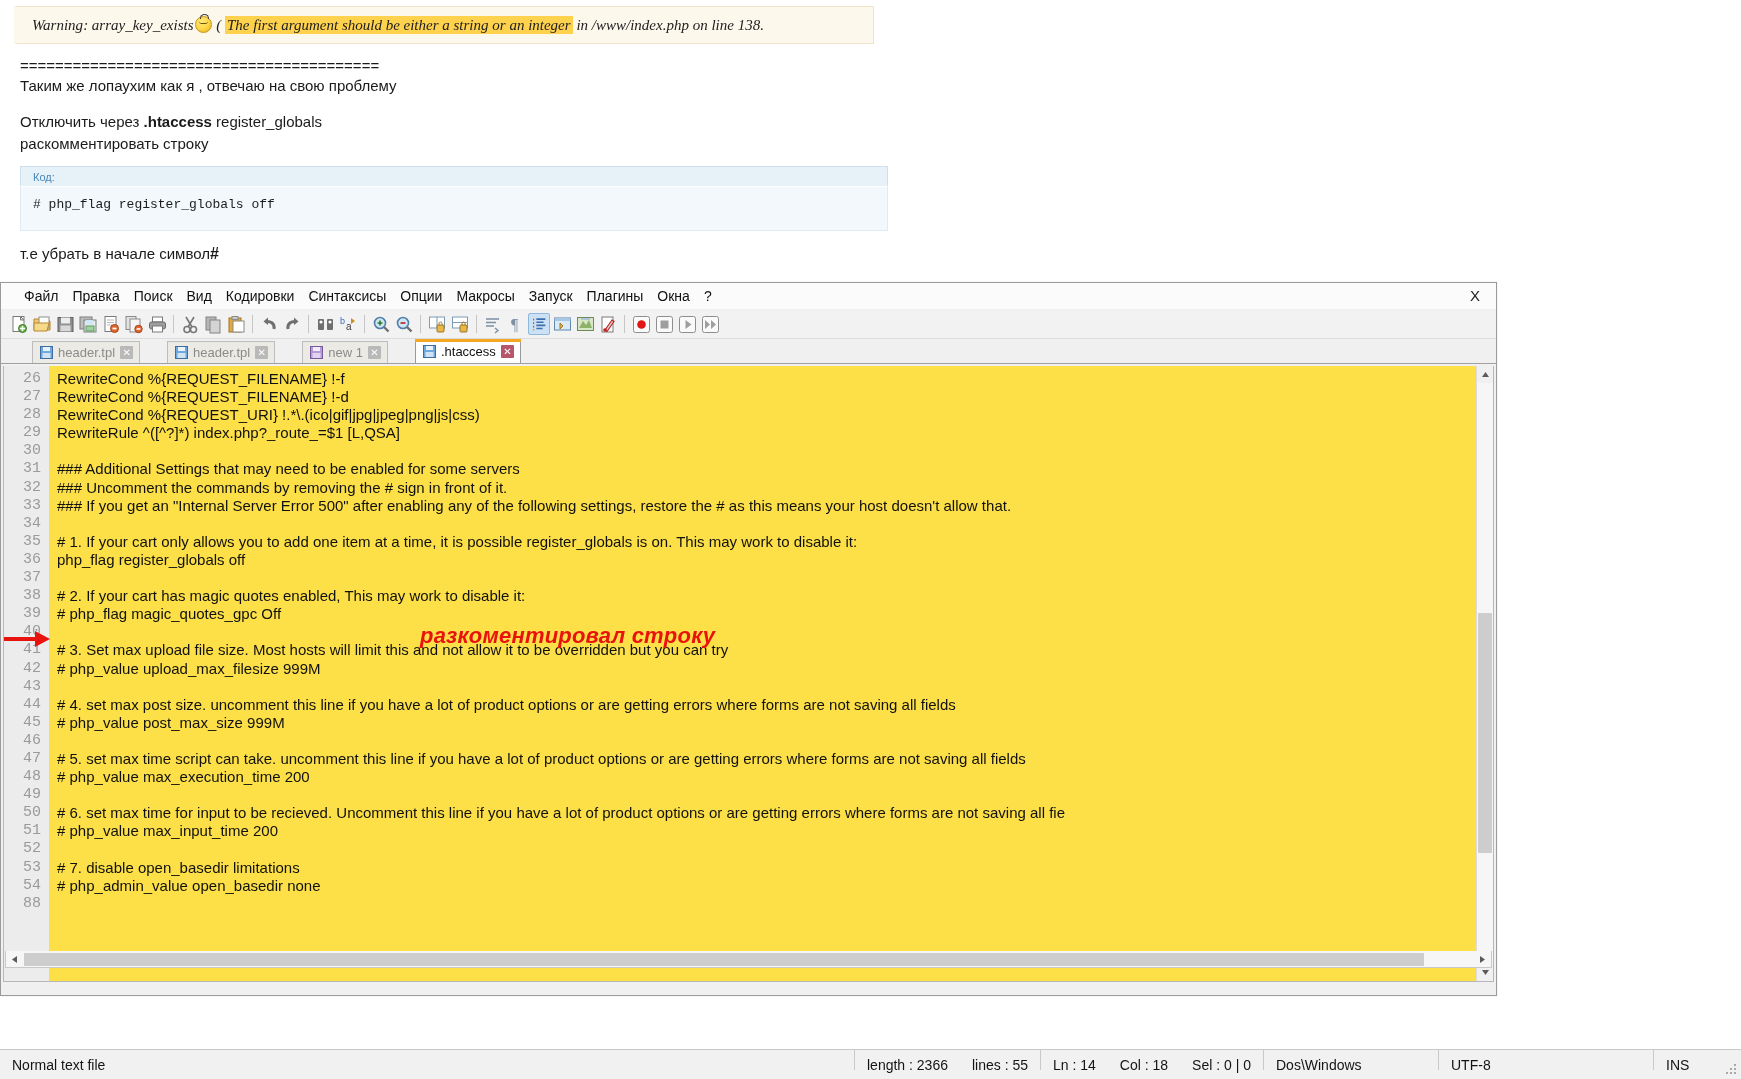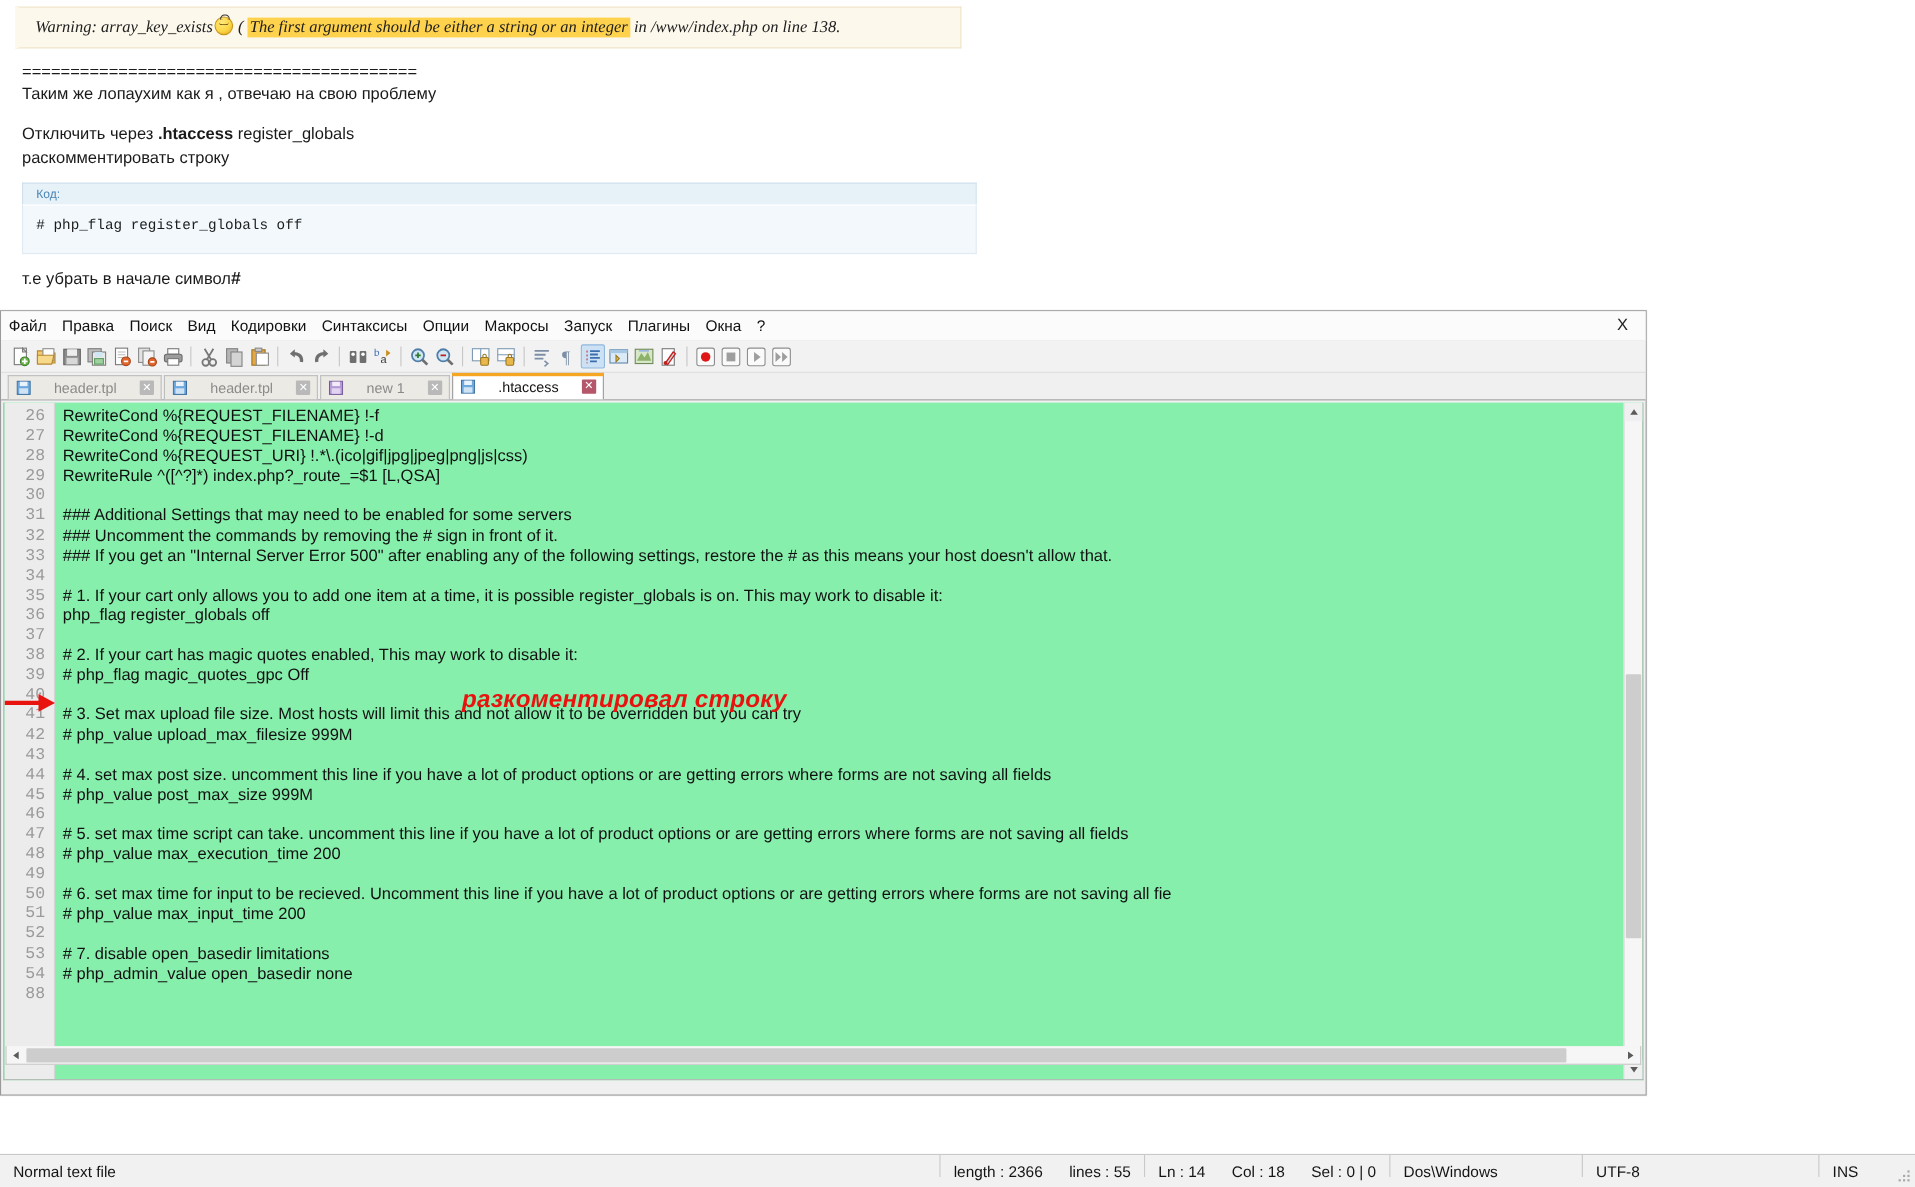--- a/index.html
+++ b/index.html
@@ -128,21 +128,21 @@
     background: #f0f0f0;
     border: 1px solid #9a9a9a;
     box-sizing: border-box;
     box-shadow: 0 0 0 1px rgba(0,0,0,0.03);
   }
   .npp-menu {
     height: 26px;
     background: #fbfbfb;
     display: flex;
     align-items: center;
-    padding-left: 0;
+    padding-left: 16px;
     border-bottom: 1px solid #efefef;
     position: relative;
   }
   .menu-item {
     font-size: 14px;
     color: #111;
     padding: 3px 7px;
     cursor: default;
     white-space: nowrap;
   }
@@ -192,30 +192,31 @@
     background: #f0f0f0;
     display: flex;
     align-items: flex-end;
     padding-left: 6px;
     border-bottom: 1px solid #a0a0a0;
   }
   .tab {
     height: 22px;
     display: flex;
     align-items: center;
-    gap: 21px;
+    gap: 5px;
     padding: 0 6px 0 7px;
     background: #eceae4;
     border: 1px solid #bdbdbd;
     border-bottom: none;
     margin-right: 2px;
     font-size: 13px;
     color: #8b8b8b;
     box-sizing: border-box;
     position: relative;
+    margin-left: 25px;
   }
   .tab.active {
     background: #ffffff;
     color: #111;
     border-color: #9a9a9a;
     height: 24px;
     z-index: 2;
   }
   .tab.active::before {
     content: "";
@@ -240,21 +241,21 @@
     border-radius: 1px;
     font-family: "Liberation Sans", sans-serif;
     flex: none;
   }
   .tab.active .tab-x { background: #b5566a; }
 
   
   .npp-editor {
     position: relative;
     height: 616px;
-    background: #86efac;
+    background: #fde047;
     border: 1px solid #b7b7b7;
     border-top: none;
     margin: 2px 2px 0 2px;
     box-sizing: border-box;
     overflow: hidden;
     display: flex;
   }
   .gutter {
     width: 46px;
     background: #ececec;

